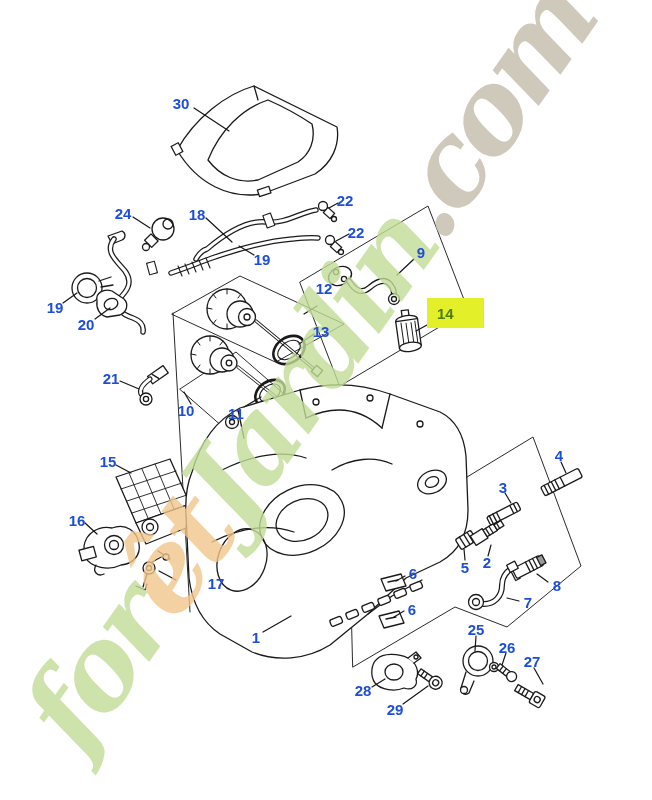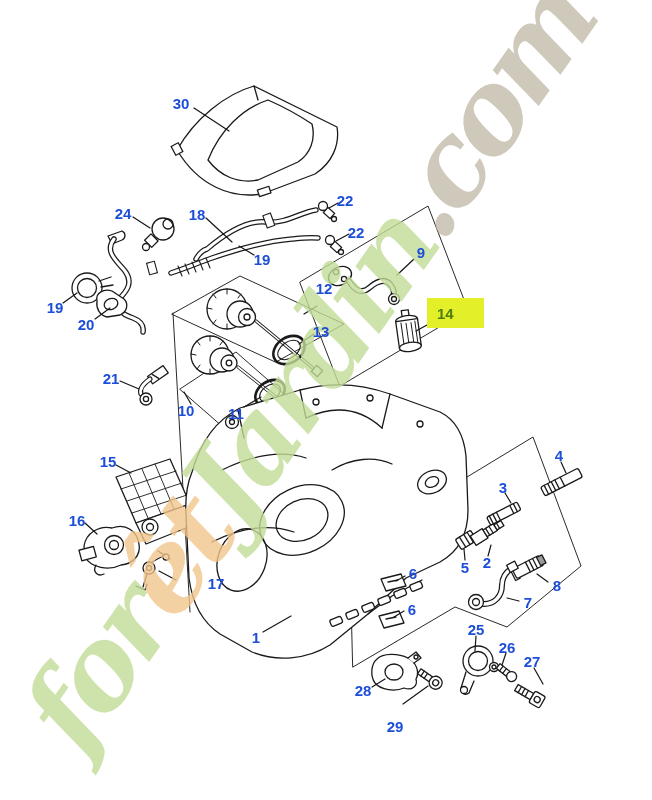--- a/index.html
+++ b/index.html
@@ -402,15 +402,15 @@
 <div class="plabel" style="left:465px;top:567px;">5</div>
 <div class="plabel" style="left:487px;top:562px;">2</div>
 <div class="plabel" style="left:503px;top:487px;">3</div>
 <div class="plabel" style="left:559px;top:455px;">4</div>
 <div class="plabel" style="left:528px;top:602px;">7</div>
 <div class="plabel" style="left:557px;top:585px;">8</div>
 <div class="plabel" style="left:476px;top:629px;">25</div>
 <div class="plabel" style="left:507px;top:647px;">26</div>
 <div class="plabel" style="left:532px;top:661px;text-align:center;">27</div>
 <div class="plabel" style="left:363px;top:690px;">28</div>
-<div class="plabel" style="left:395px;top:709px;margin-top:17px;">29</div>
+<div class="plabel" style="left:395px;top:709px;">29</div>
 
 </div>
 
 </body></html>

